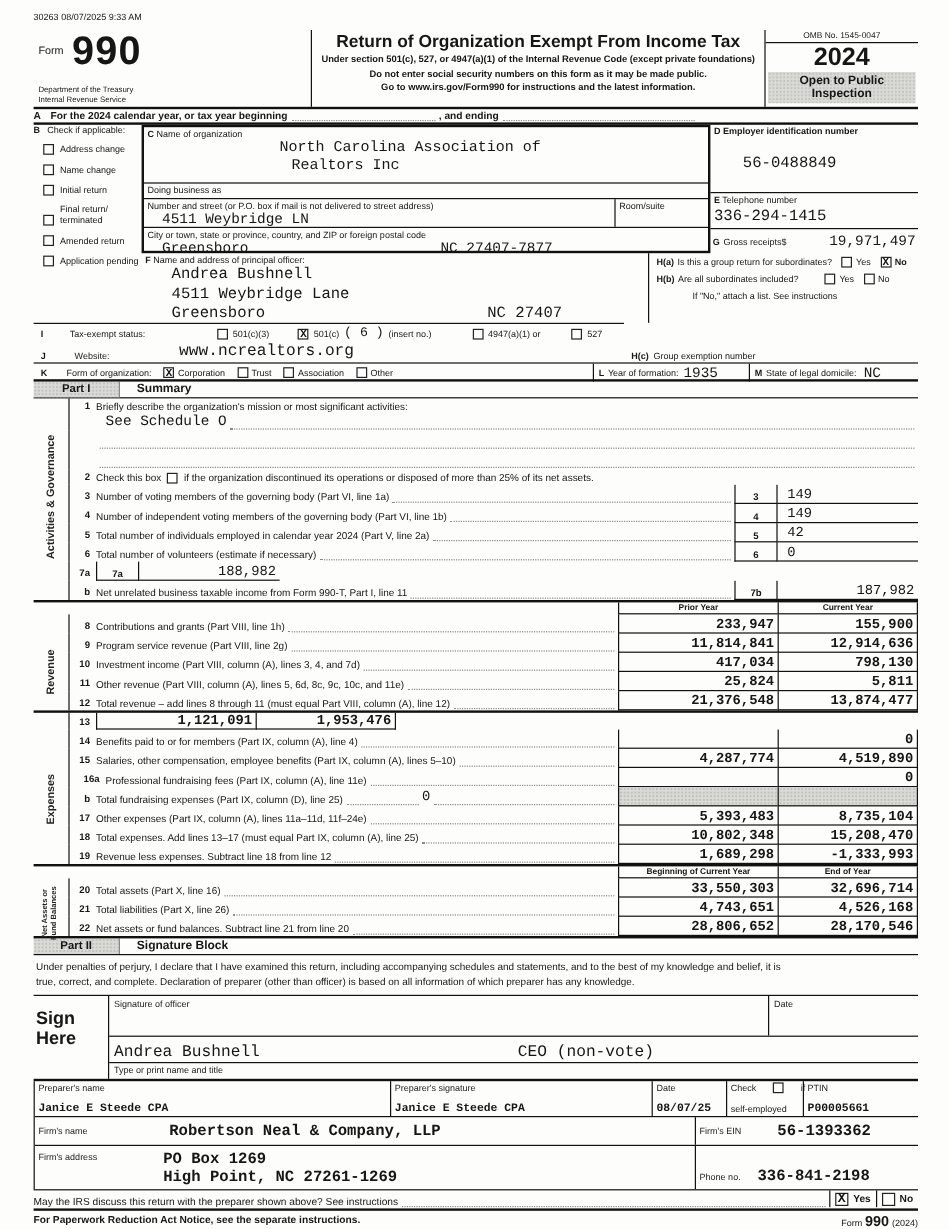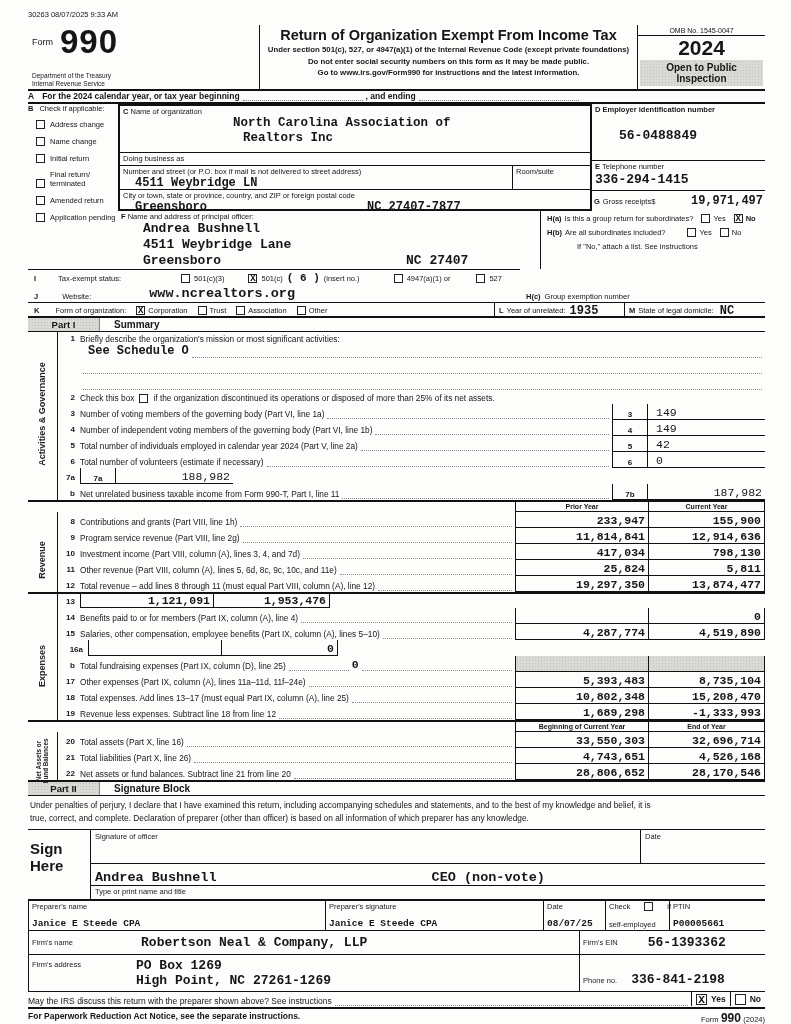--- a/index.html
+++ b/index.html
@@ -1,18 +1,18 @@
 <!DOCTYPE html>
 <html><head>
 <meta charset="utf-8">
 <style>
   *{box-sizing:border-box;margin:0;padding:0}
   body{width:791px;height:1024px;background:#f7f7f5;font-family:"Liberation Sans",sans-serif;color:#161616;}
   .page{position:relative;width:791px;height:1024px;background:#fdfdfc;padding:10px 26px 0 28px;overflow:hidden}
-  .mono{font-family:"Liberation Mono","DejaVu Sans Mono",monospace;font-weight:bold}
+  .mono{font-family:"Liberation Mono","DejaVu Sans Mono",monospace;font-weight:normal}
   .sm{font-size:7.5px;color:#222}
   .b{font-weight:bold}
   .cb{display:inline-block;width:9px;height:9px;border:1px solid #222;background:#fff;vertical-align:middle;flex:none;
       font-family:"Liberation Mono",monospace;font-weight:bold;font-size:9px;line-height:8px;text-align:center;color:#111}
   .cb.big{width:11px;height:11px;font-size:11px;line-height:10px}
   .dots{flex:1;border-bottom:1.5px dotted #8a8a8a;height:9px;margin:0 3px;min-width:8px}
   
   .print-hdr{font-size:7.5px;margin-bottom:6px}
   .form-hdr{display:flex;border-bottom:2px solid #111;height:66px}
   .fh-left{width:232px;border-right:1.5px solid #111;position:relative;padding-top:2px}
@@ -304,21 +304,21 @@
       <span class="cb">X</span>
         <span>Corporation</span>
       <span class="cb"></span>
         <span>Trust</span>
       <span class="cb"></span>
         <span>Association</span>
       <span class="cb"></span>
         <span>Other</span>
       <div class="kl">
         <span class="b">L</span>
-        <span style="margin-left:3px">Year of unrelated:</span>
+        <span style="margin-left:3px">Year of formation:</span>
         <span class="mono" style="font-size:12px;margin-left:4px">1935</span>
       </div>
       <div class="km">
         <span class="b">M</span>
         <span style="margin-left:3px">State of legal domicile:</span>
         <span class="mono" style="font-size:12px;margin-left:6px">NC</span>
       </div>
     </div>
   </div>
 
@@ -479,21 +479,21 @@
       <div class="pr">25,824</div>
       <div class="cu">5,811</div>
     </div>
     <div class="p1row h16">
       <div class="gut"></div>
         <div class="lnum">12</div>
       <div class="ltext">
           <span>Total revenue – add lines 8 through 11 (must equal Part VIII, column (A), line 12)</span>
           <span class="dots"></span>
         </div>
-      <div class="pr">19,297,350</div>
+      <div class="pr">21,376,548</div>
       <div class="cu">13,874,477</div>
     </div>
 
     <div class="p1row h16" style="border-top:2px solid #111">
       <div class="gut"></div>
         <div class="lnum">13</div>
       <div class="pr">1,121,091</div>
       <div class="cu">1,953,476</div>
     </div>
     <div class="p1row h16">
@@ -512,20 +512,24 @@
       <div class="ltext">
           <span>Salaries, other compensation, employee benefits (Part IX, column (A), lines 5–10)</span>
           <span class="dots"></span>
         </div>
       <div class="pr">4,287,774</div>
       <div class="cu">4,519,890</div>
     </div>
     <div class="p1row h16">
       <div class="gut"></div>
         <div class="lnum" style="width:30px">16a</div>
+      <div class="ltext">
+          <span>Professional fundraising fees (Part IX, column (A), line 11e)</span>
+          <span class="dots"></span>
+        </div>
       <div class="pr"></div>
       <div class="cu">0</div>
     </div>
     <div class="p1row h16">
       <div class="gut"></div>
         <div class="lnum">b</div>
       <div class="ltext">
         <span>Total fundraising expenses (Part IX, column (D), line 25)</span>
         <span class="dots" style="max-width:60px"></span>
         <span class="mono" style="font-size:11.5px">0</span>

